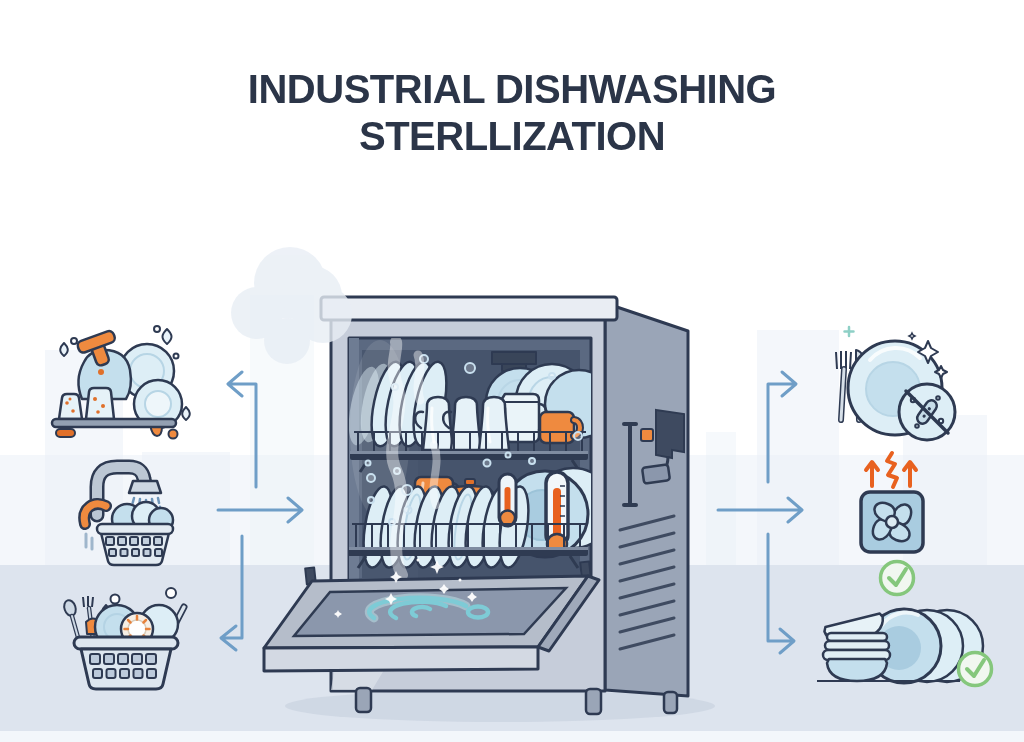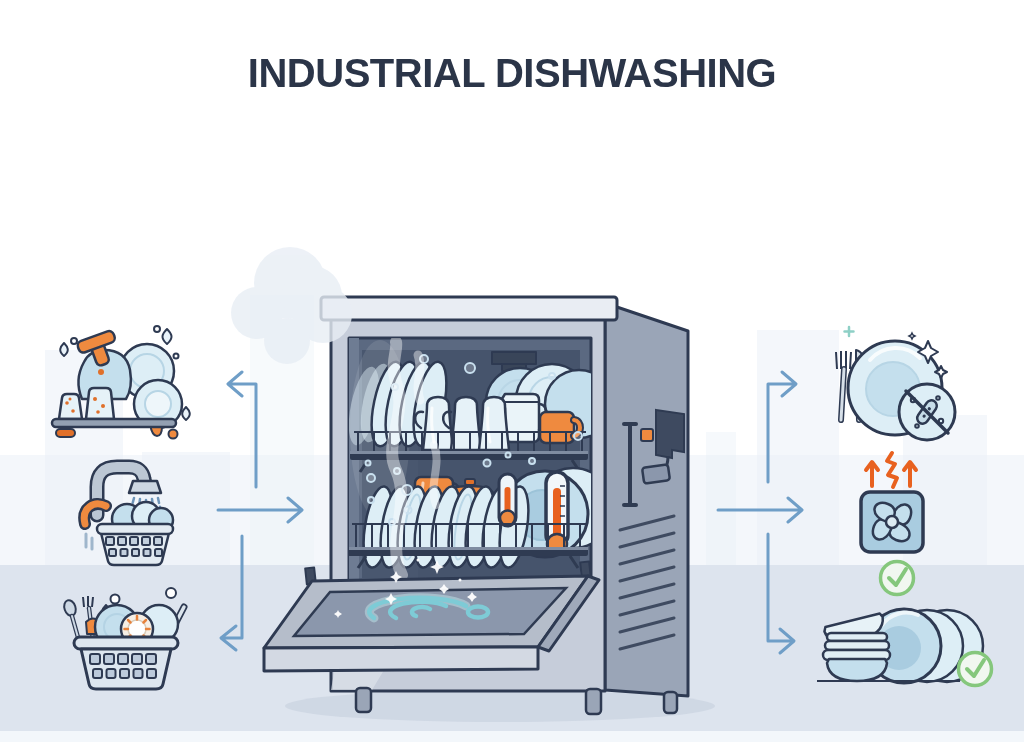--- a/index.html
+++ b/index.html
@@ -1,20 +1,20 @@
 <!DOCTYPE html>
 <html style="--background: #ffffff; --band: #e9f0f7; --floor: #dde4ee; --bottom-strip: #f3f7fb; --title-text: #2b3548; --outline: #2e3a52; --arrow: #6f9ec7; --accent-orange: #ef8a3f; --accent-orange-dark: #e0702a; --heat-orange: #e8611f; --dish-blue-light: #ddeef6; --dish-blue: #c4dfed; --dish-blue-deep: #a9cce0; --machine-light: #e9edf3; --machine-mid: #c6cdda; --machine-dark: #9aa5b7; --interior-dark: #5b6981; --interior-darker: #49576f; --slate-tray: #8b97ac; --water-teal: #7ecbd6; --check-green: #85c77c; --steam-white: #e8eef5; --shadow: #c7d1de;"><head>
 <meta charset="utf-8">
 <style>
   html,body{margin:0;padding:0;background:#fff;}
   .stage{position:relative;width:1024px;height:742px;overflow:hidden;
          background:var(--background,#ffffff);
          font-family:"Liberation Sans",sans-serif;}
   .title-block{position:absolute;top:50px;left:0;width:100%;text-align:center;z-index:5;}
-  .title-block h1{margin:0;font-size:40px;line-height:1.18;font-weight:bold;
+  .title-block h1{margin:16px;font-size:40px;line-height:1.18;font-weight:bold;
                   letter-spacing:-.5px;color:var(--title-text,#2b3548);}
   .title-block h1 span{display:block;}
   svg{position:absolute;top:0;left:0;}
   
   .o2{stroke:var(--outline,#2e3a52);stroke-width:2;stroke-linecap:round;stroke-linejoin:round;}
   .o25{stroke:var(--outline,#2e3a52);stroke-width:2.5;stroke-linecap:round;stroke-linejoin:round;}
   .o3{stroke:var(--outline,#2e3a52);stroke-width:3;stroke-linecap:round;stroke-linejoin:round;}
   .o35{stroke:var(--outline,#2e3a52);stroke-width:3.5;stroke-linecap:round;stroke-linejoin:round;}
   
   .fn{fill:none}.fw{fill:#fff}
@@ -43,20 +43,21 @@
   .spray{stroke:#6d94b8;stroke-width:2.5;stroke-dasharray:5 4;stroke-linecap:round;fill:none;}
 </style>
 </head>
 <body>
 
 <div class="stage">
 
   <div class="title-block">
     <h1>
         <span>INDUSTRIAL DISHWASHING</span>
+        <span>STERLLIZATION</span>
       </h1>
   </div>
 
   <svg width="1024" height="742" viewBox="0 0 1024 742">
     <defs>
       <clipPath id="intClip">
           <rect x="349" y="338" width="242" height="246"></rect>
         </clipPath>
     </defs>
 

